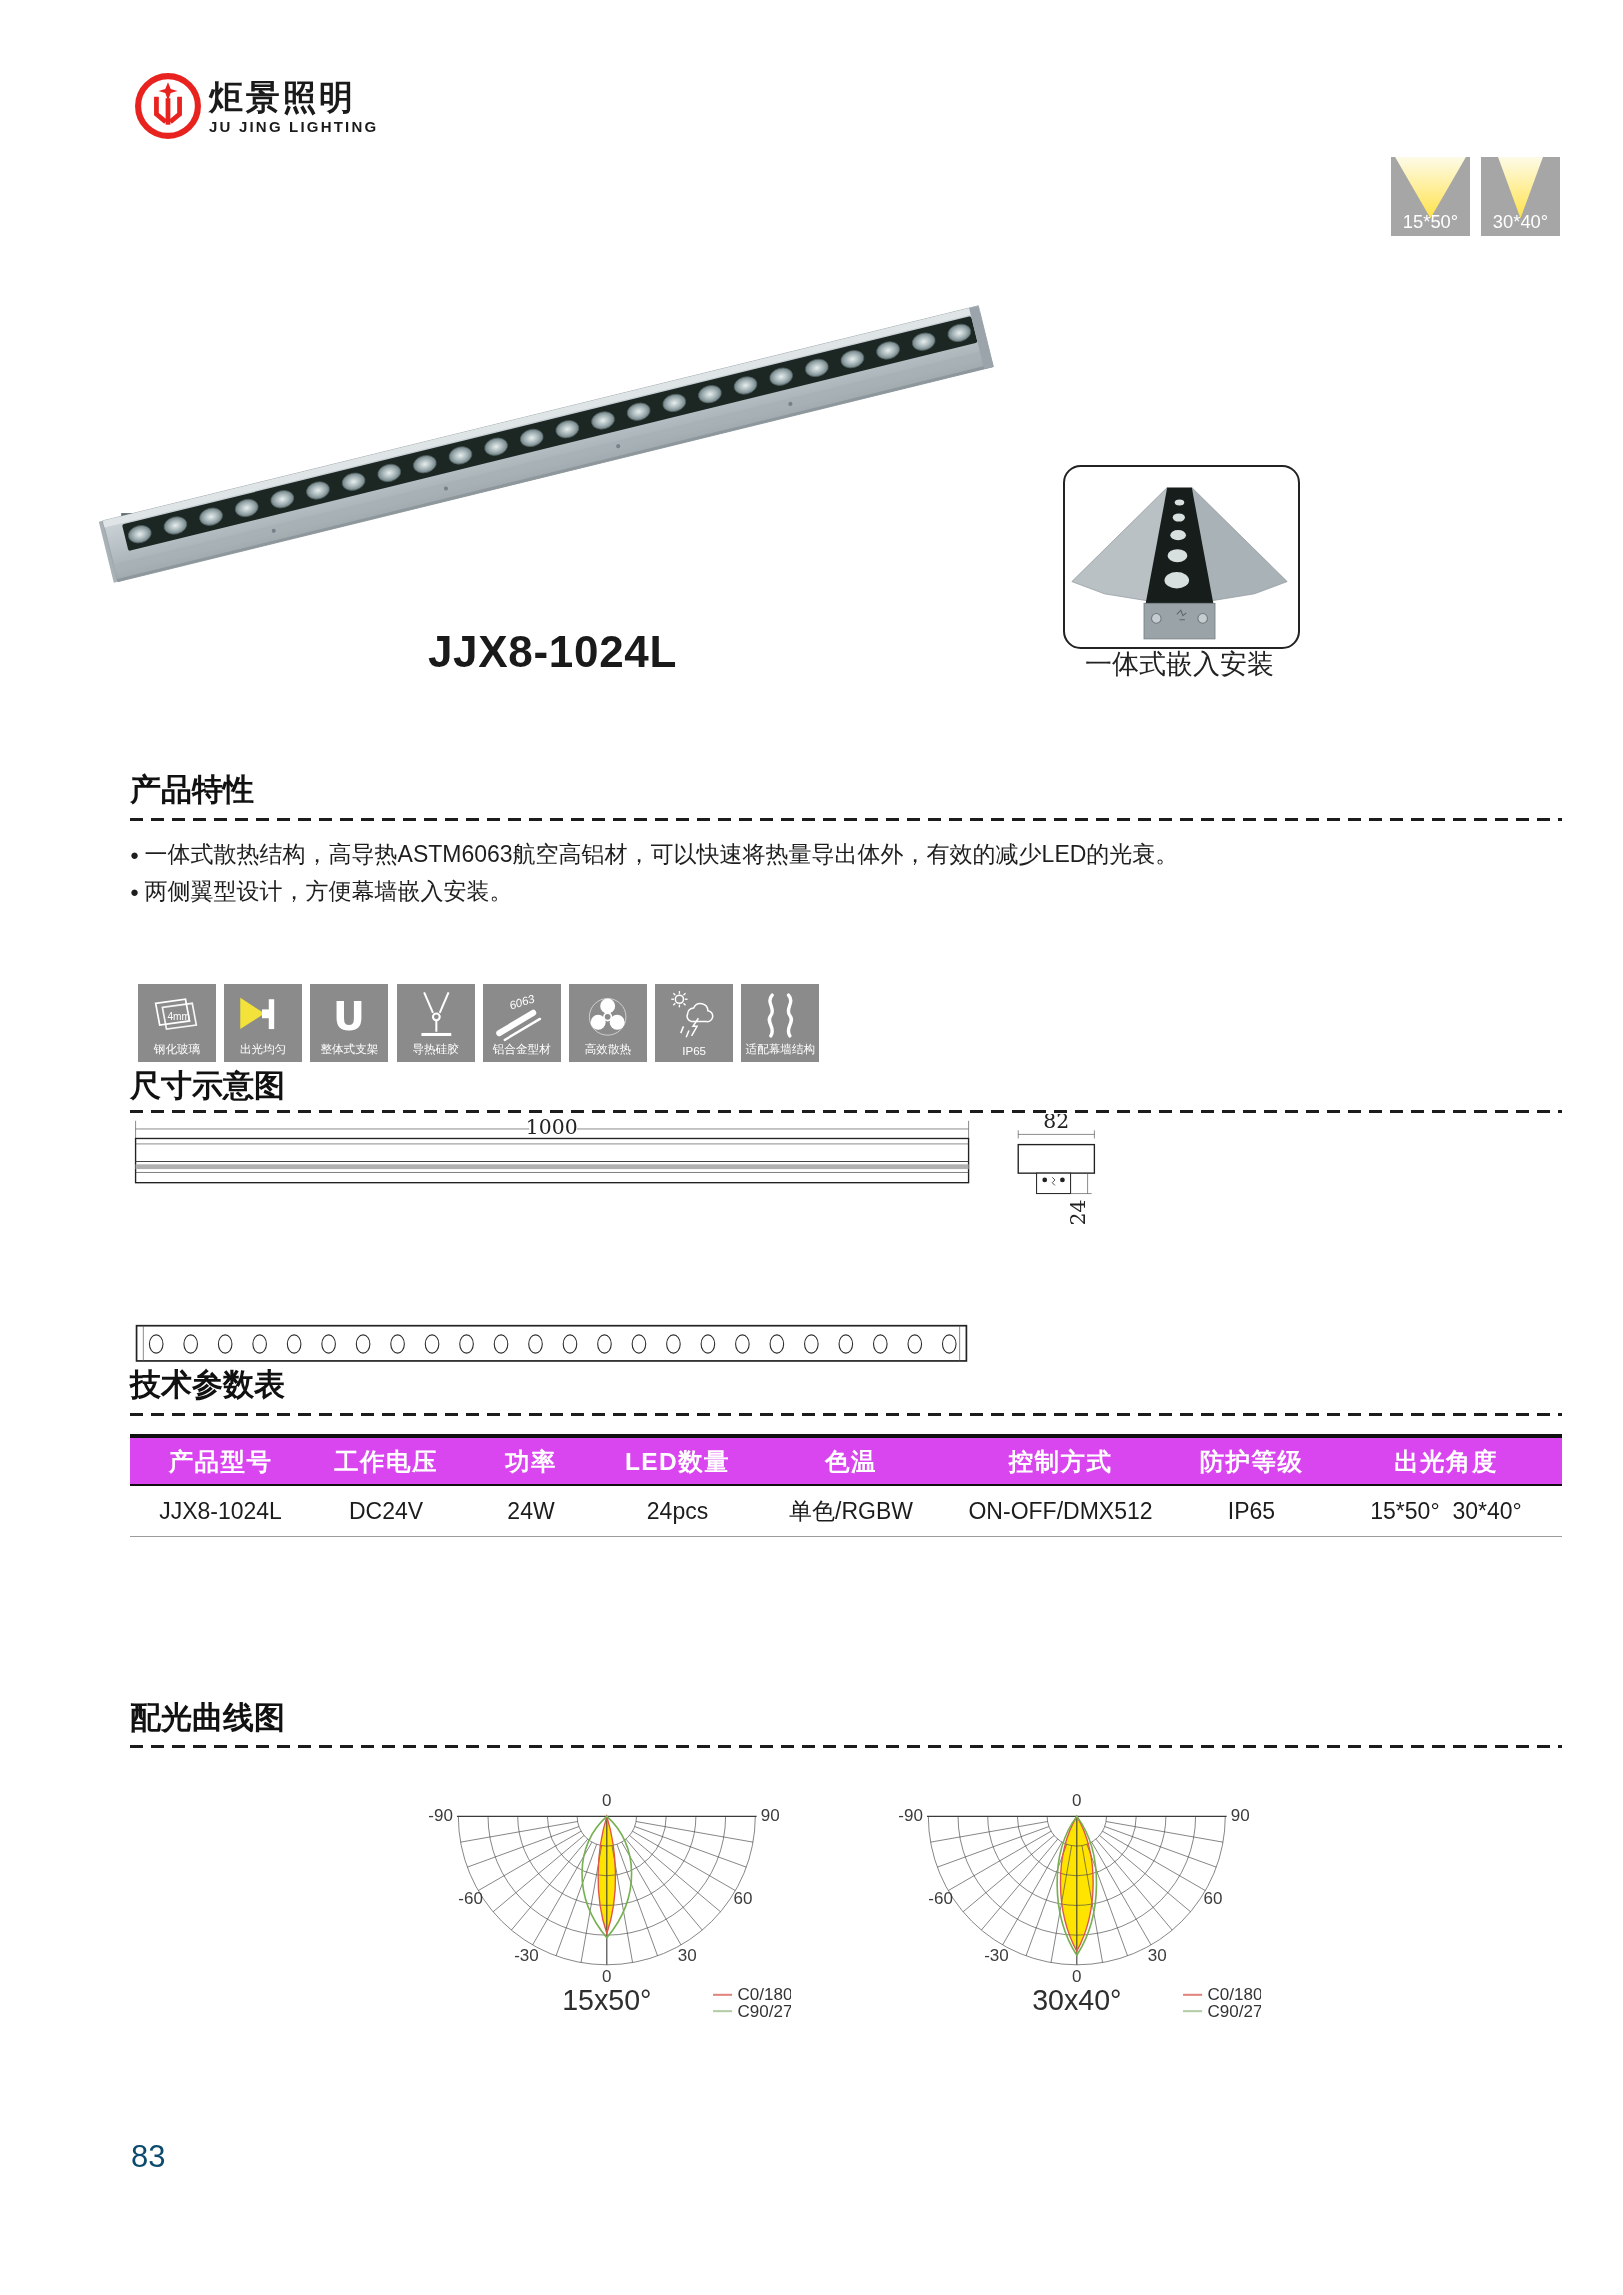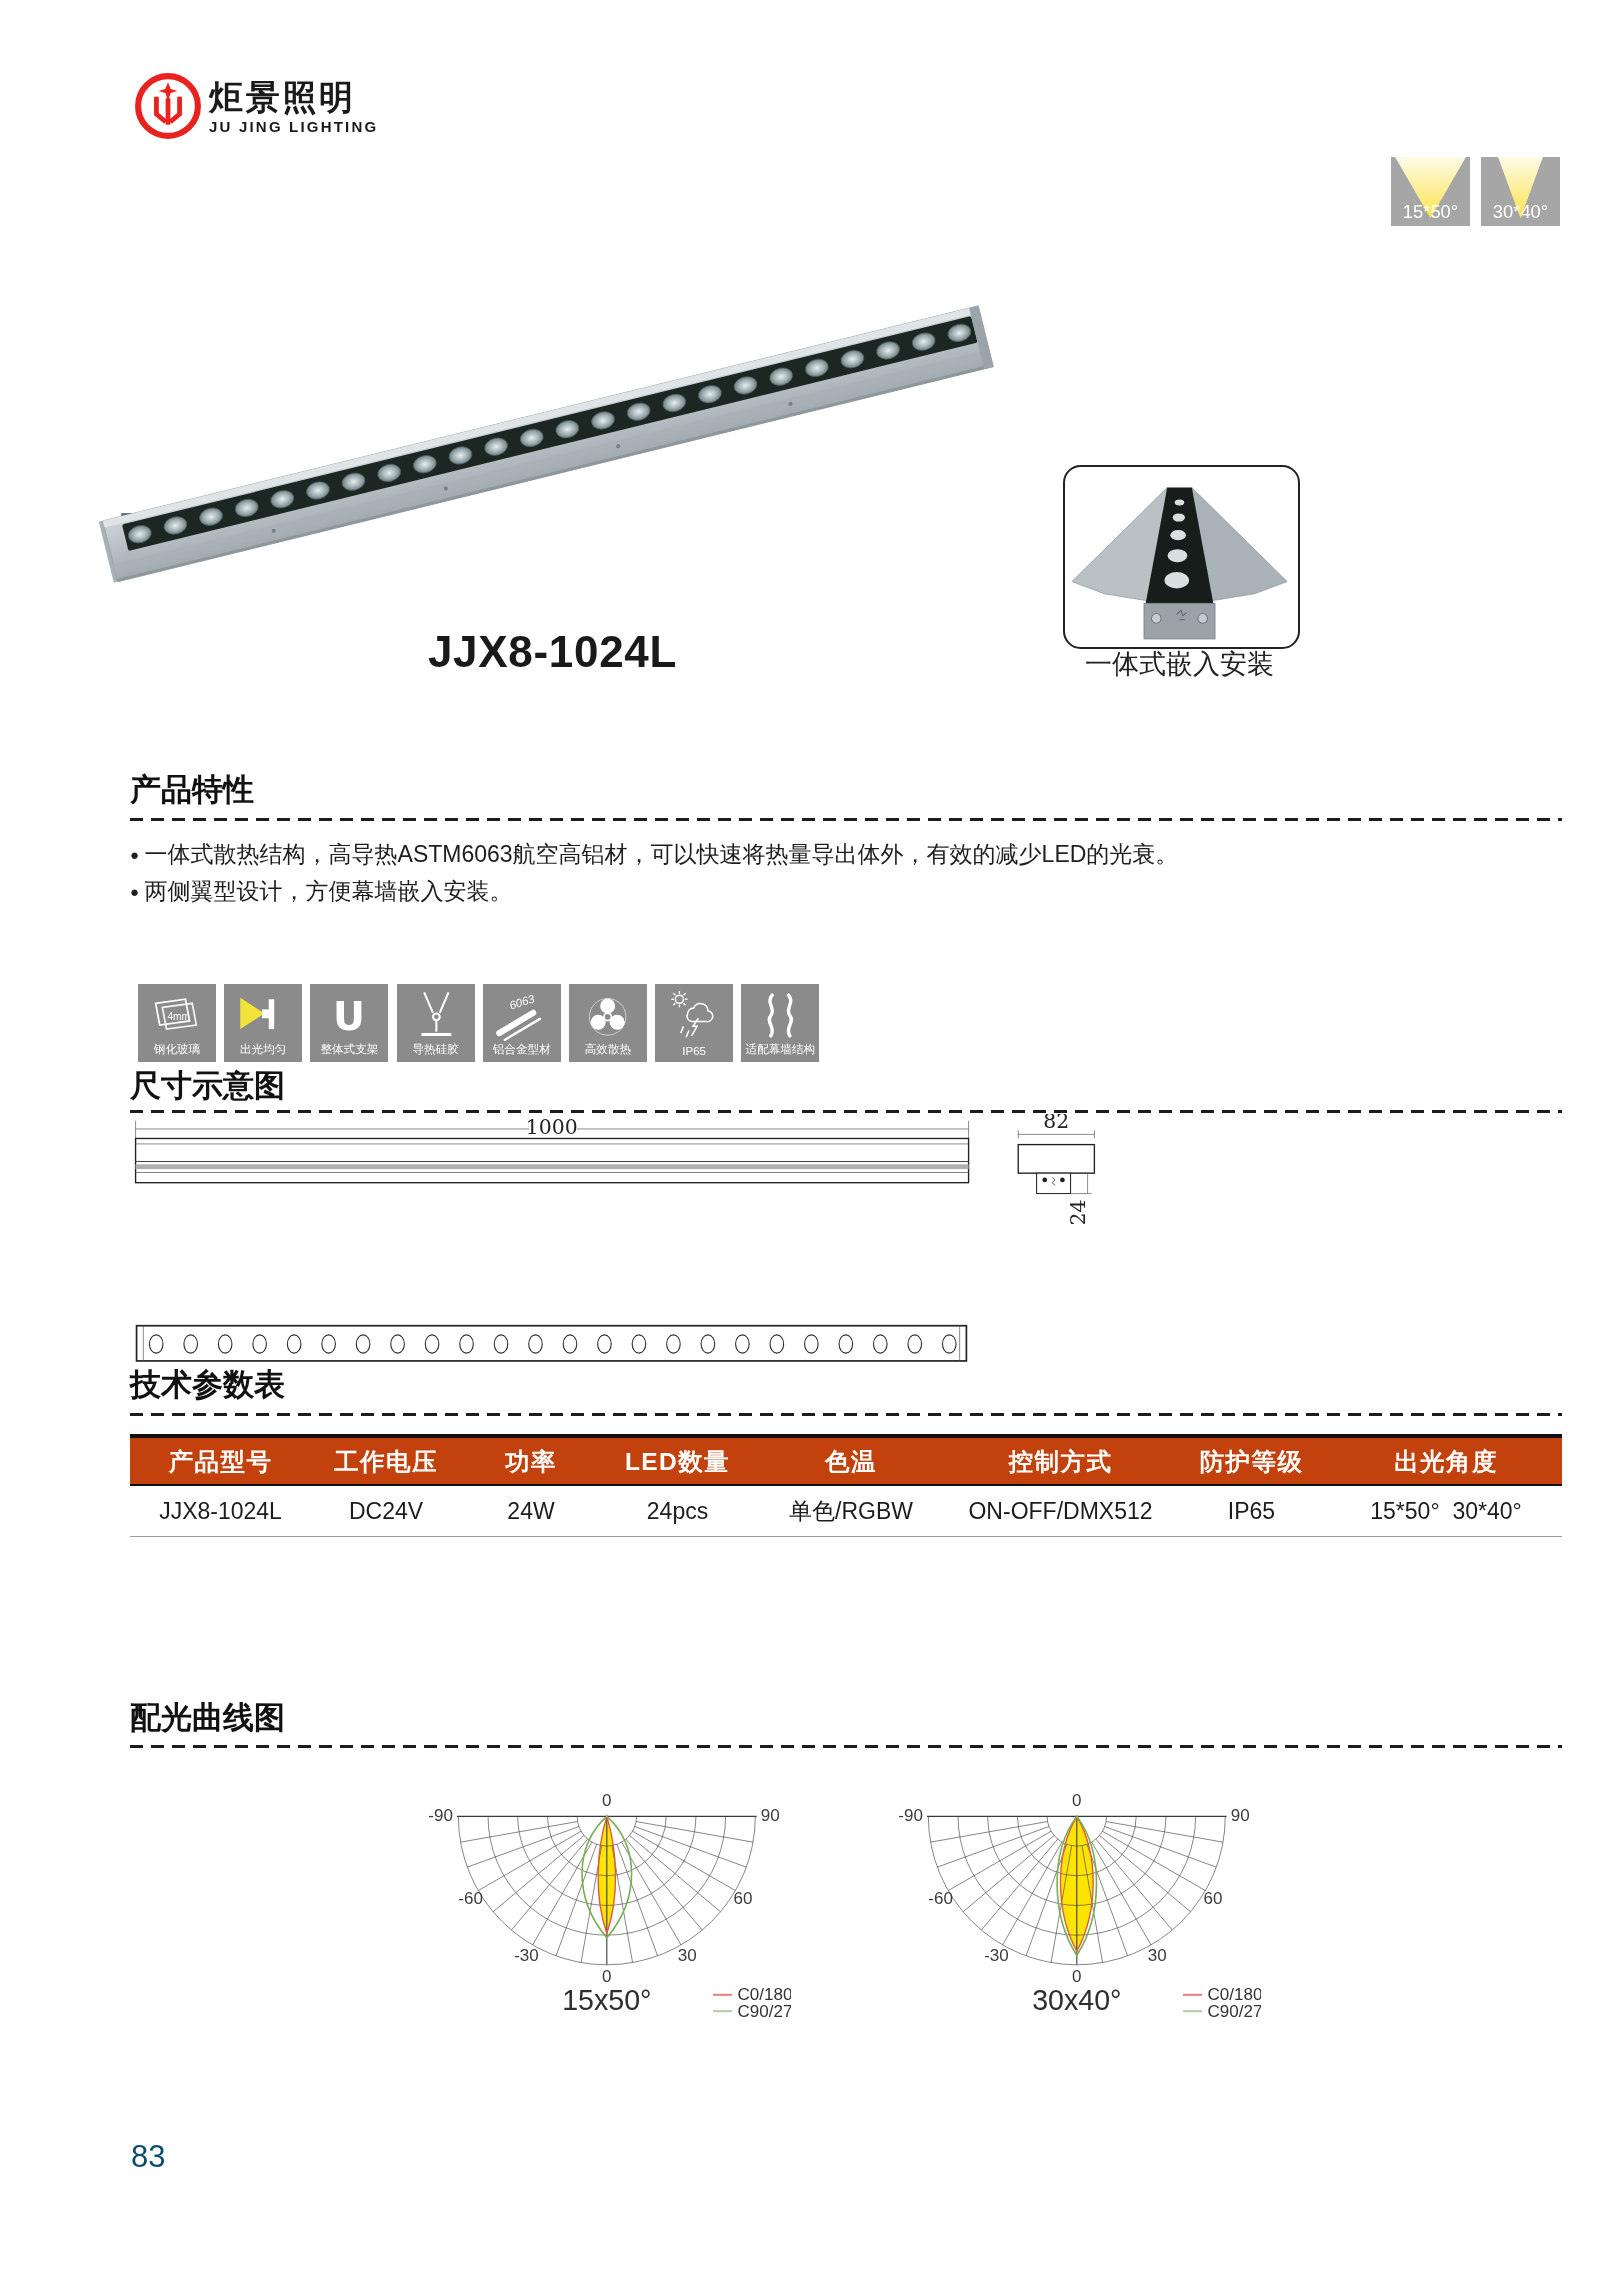--- a/index.html
+++ b/index.html
@@ -5,21 +5,21 @@
   html,body{margin:0;padding:0;}
   body{width:1623px;height:2295px;position:relative;background:#ffffff;
        font-family:"Liberation Sans","DejaVu Sans",sans-serif;color:#1c1c1c;}
   .abs{position:absolute;}
 
   
   .brand-cn{font-size:34px;font-weight:bold;letter-spacing:2.7px;color:#1a1a1a;line-height:1;}
   .brand-en{font-size:15px;font-weight:bold;letter-spacing:2.2px;color:#1a1a1a;margin-top:4.1px;}
 
   
-  .badge{position:absolute;width:79px;height:69px;background:#a6a6a6;overflow:hidden;}
+  .badge{position:absolute;width:79px;height:79px;background:#a6a6a6;overflow:hidden;}
   .badge svg{position:absolute;left:0;top:0;}
   .badge-label{position:absolute;bottom:3.4px;left:0;width:100%;text-align:center;
                color:#fff;font-size:18.4px;}
 
   
   .sec-h{font-size:31px;font-weight:bold;color:#111;line-height:1;}
   .dash{height:2.7px;width:1432px;
         background:repeating-linear-gradient(90deg,#1c1c1c 0 13px,transparent 13px 21px);}
 
   
@@ -35,21 +35,21 @@
               font-size:11.6px;white-space:nowrap;}
   .wicon{stroke:#fff;fill:none;stroke-width:2.5;}
 
   
   .dim-t{font-family:"DejaVu Serif","Liberation Serif",serif;font-size:30px;fill:#222;}
   .dim-thin{stroke:#555;stroke-width:1;}
 
   
   table.spec{border-collapse:collapse;table-layout:fixed;width:1432px;
              border-top:4.1px solid #101010;}
-  table.spec thead tr{background:#c2410c;height:49px;border-bottom:2.7px solid #101010;}
+  table.spec thead tr{background:#d946ef;height:49px;border-bottom:2.7px solid #101010;}
   table.spec th{color:#fff;font-size:24.5px;font-weight:bold;letter-spacing:1.4px;text-align:center;}
   table.spec td{font-size:23px;text-align:center;height:48px;color:#1c1c1c;}
   table.spec tbody tr{border-bottom:1.4px solid #9c9c9c;}
   table.spec td:last-child{white-space:pre;}
 
   
   .polar-grid path,.polar-grid line{stroke:#4c4c4c;stroke-width:1;fill:none;}
   .axis{stroke:#3a3a3a;stroke-width:1.6;}
   .tick{font-size:25px;fill:#3b3b3b;}
   .chart-title{font-size:42px;fill:#2e2e2e;}

